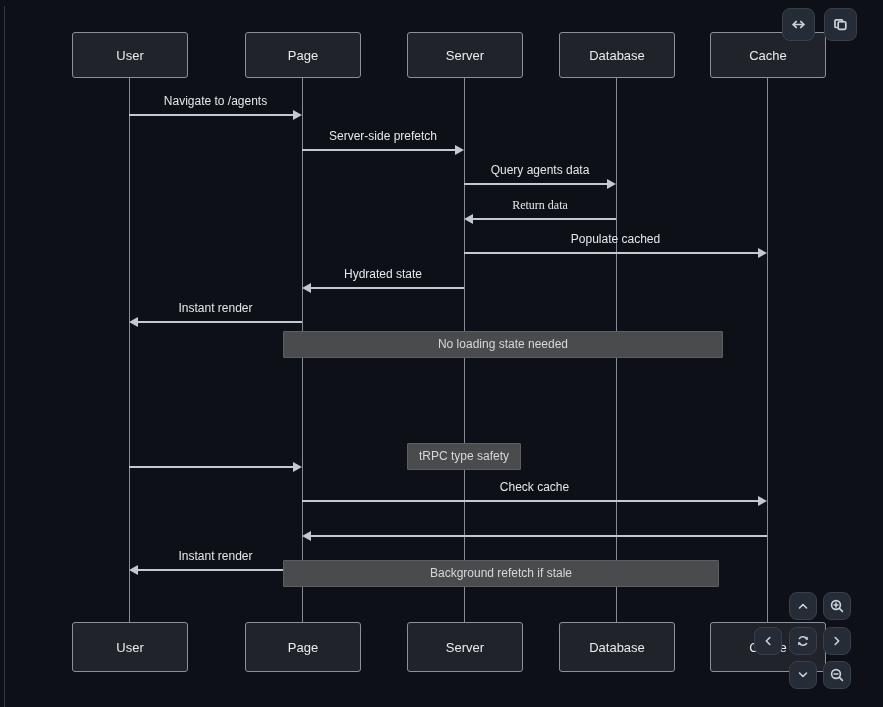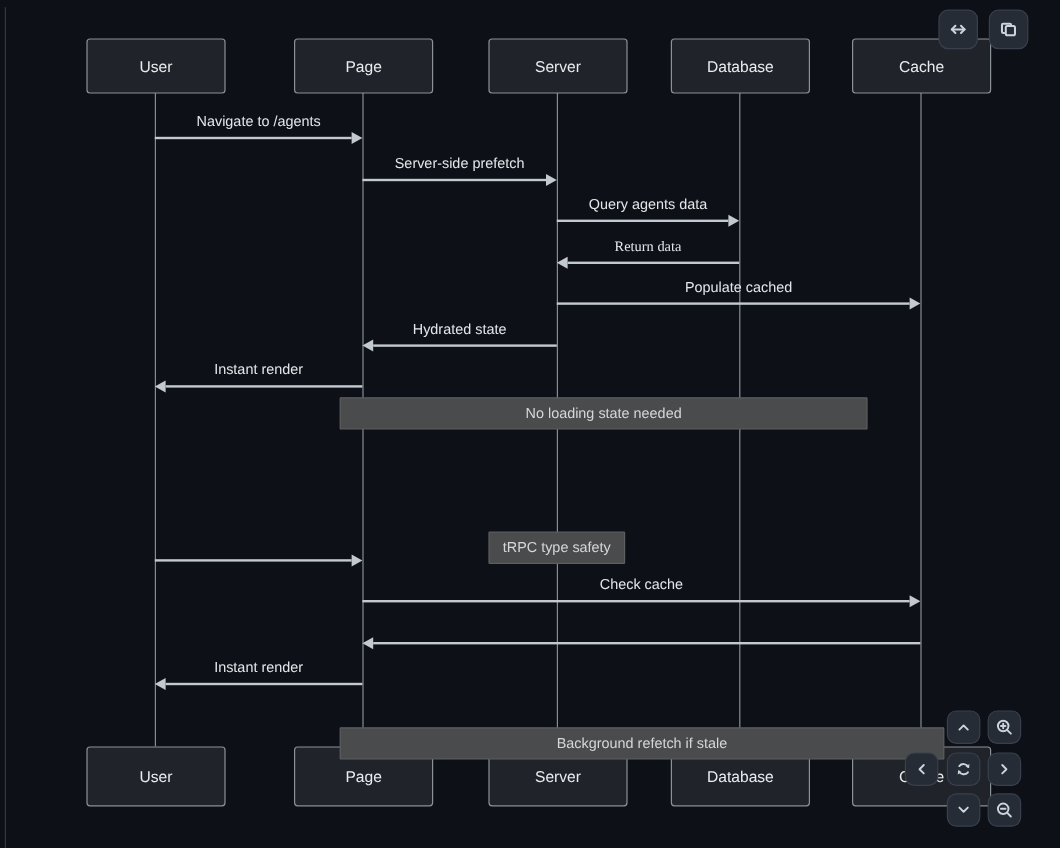--- a/index.html
+++ b/index.html
@@ -85,21 +85,21 @@
       <div class="msg-line" style="left: 302px; top: 500px; width: 456px;"></div>
       <div class="arrow-head-right" style="left: 758px; top: 496px;"></div>
       <div class="msg-label" style="left: 384.5px; top: 480px; width: 300px;">Check cache</div>
       <div class="msg-line" style="left: 311px; top: 535px; width: 456px;"></div>
       <div class="arrow-head-left" style="left: 302px; top: 531px;"></div>
       <div class="msg-line" style="left: 138px; top: 569px; width: 164px;"></div>
       <div class="arrow-head-left" style="left: 129px; top: 565px;"></div>
       <div class="msg-label" style="left: 65.5px; top: 549px; width: 300px;">Instant render</div>
       <div class="note" style="left: 283px; top: 331px; width: 440px; height: 27px; line-height: 25px;">No loading state needed</div>
       <div class="note" style="left: 407px; top: 403px; width: 114px; height: 27px; line-height: 25px; margin-top: 40px;">tRPC type safety</div>
-      <div class="note" style="left: 283px; top: 606px; width: 504px; height: 27px; line-height: 25px;">Background refetch if stale</div>
+      <div class="note" style="left: 283px; top: 560px; width: 436px; height: 27px; line-height: 25px;">Background refetch if stale</div>
     </div>
 
   <button class="btn btn-lg" style="left:782px;top:8px;">
     <svg width="17" height="17" viewBox="0 0 16 16">
       <g class="ic">
         <line x1="3" y1="8" x2="13" y2="8"></line>
         <polyline points="5.8,5.2 3,8 5.8,10.8"></polyline>
         <polyline points="10.2,5.2 13,8 10.2,10.8"></polyline>
       </g>
     </svg>

